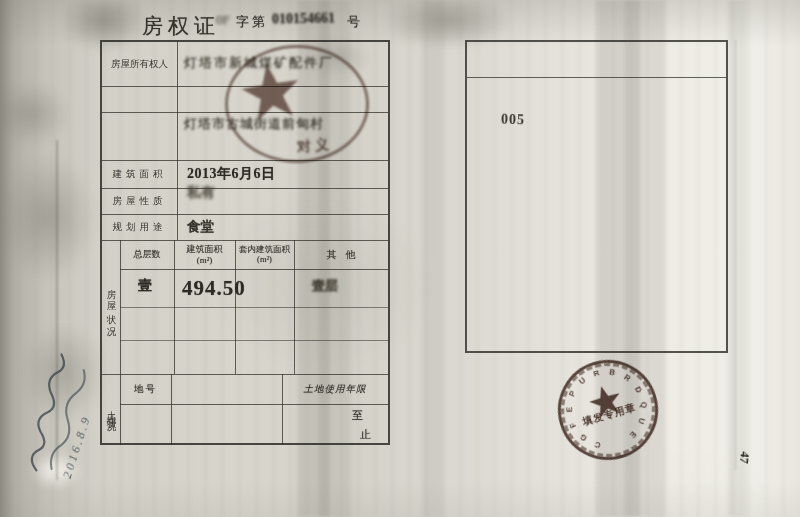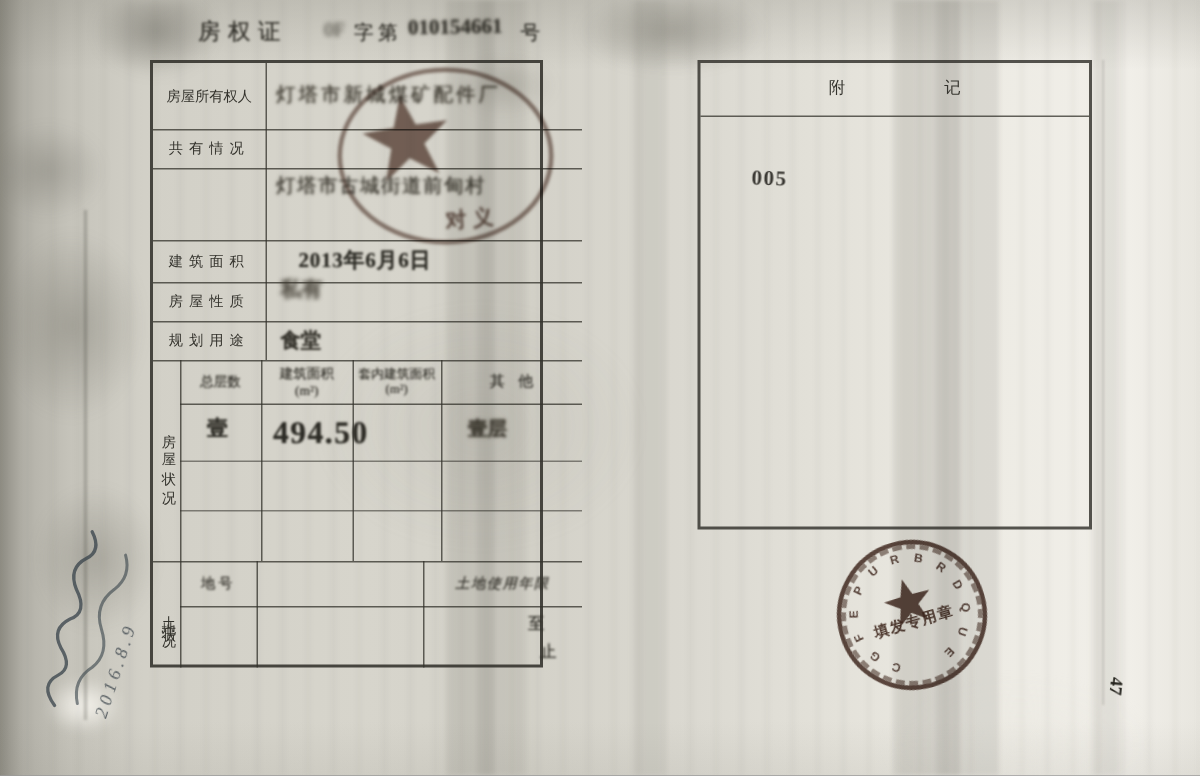--- a/index.html
+++ b/index.html
@@ -30,21 +30,21 @@
   .crease2{position:absolute;left:735px;top:40px;width:1px;height:430px;
     background:rgba(90,88,80,.25);filter:blur(.8px);pointer-events:none;}
 
   .ink{color:#32312b;}
   .smudge1{filter:blur(.6px);text-shadow:0 0 1px rgba(60,55,45,.55);}
   .smudge2{filter:blur(1px);text-shadow:0 0 2px rgba(70,62,50,.6);}
   .smudge3{filter:blur(1.4px);text-shadow:0 0 2px rgba(70,62,50,.7);opacity:.8;}
 
   .hdr{position:absolute;white-space:nowrap;}
 
-  .doc-table{position:absolute;left:100px;top:40px;width:262px;height:405px;
+  .doc-table{position:absolute;left:100px;top:40px;width:290px;height:405px;
     border:2px solid rgba(45,44,38,.85);box-sizing:border-box;padding-left:48px;}
   .rp{position:absolute;left:465px;top:40px;width:263px;height:313px;
     border:2px solid rgba(40,39,33,.78);box-sizing:border-box;}
   .ln{position:absolute;background:rgba(50,48,42,.75);pointer-events:none;}
   .lnl{position:absolute;background:rgba(50,48,42,.55);pointer-events:none;}
   .cell-label{position:absolute;display:flex;align-items:center;justify-content:center;
     font-size:9.5px;color:#34332d;white-space:nowrap;}
   .vlabel{position:absolute;writing-mode:vertical-rl;text-orientation:upright;
     display:flex;align-items:center;justify-content:center;color:#34332d;}
   .val{position:absolute;white-space:nowrap;color:#2c2b25;}
@@ -81,47 +81,46 @@
 <body>
 
 <div class="page">
 
   <div class="layer blotches"></div>
   <div class="layer streaks"></div>
   <div class="layer topshade"></div>
   <div class="crease"></div>
   <div class="crease2"></div>
 
-  <span class="hdr ink smudge1" style="left:132px;top:12px;font-size:15px;letter-spacing:5px;">房权证</span>
+  <span class="hdr ink smudge1" style="left:142px;top:12px;font-size:21px;letter-spacing:5px;">房权证</span>
   <span class="hdr smudge3" style="left:216px;top:12px;font-size:13px;color:#4a4942;">0F</span>
   <span class="hdr ink smudge1" style="left:236px;top:13px;font-size:13px;letter-spacing:3px;">字第</span>
   <span class="hdr smudge2" style="left:272px;top:11px;font-size:14px;font-weight:bold;color:#33322c;transform:rotate(-1deg);">010154661</span>
   <span class="hdr ink smudge1" style="left:347px;top:13px;font-size:13px;">号</span>
 
   <div class="doc-table">
 
     <div class="ln" style="left:0;top:44px;width:286px;height:1px;"></div>
     <div class="ln" style="left:0;top:70px;width:286px;height:1px;"></div>
     <div class="ln" style="left:0;top:118px;width:286px;height:1px;"></div>
     <div class="ln" style="left:0;top:146px;width:286px;height:1px;"></div>
     <div class="ln" style="left:0;top:172px;width:286px;height:1px;"></div>
     <div class="ln" style="left:0;top:198px;width:286px;height:1px;"></div>
     <div class="ln" style="left:0;top:332px;width:286px;height:1px;"></div>
 
     <div class="ln" style="left:75px;top:0;width:1px;height:198px;"></div>
 
     <div class="cell-label" style="left:0;top:0;width:75px;height:44px;">房屋所有权人</div>
-    <div class="cell-label" style="left:0;top:44px;width:75px;height:26px;letter-spacing:4px;">共有情况</div>
     <div class="cell-label" style="left:0;top:118px;width:75px;height:28px;letter-spacing:4px;">建筑面积</div>
     <div class="cell-label" style="left:0;top:146px;width:75px;height:26px;letter-spacing:4px;">房屋性质</div>
     <div class="cell-label" style="left:0;top:172px;width:75px;height:26px;letter-spacing:4px;">规划用途</div>
 
     <div class="val smudge2" style="left:82px;top:12px;font-size:13px;letter-spacing:2px;color:#3b382f;">灯塔市新城煤矿配件厂</div>
     <div class="val smudge2" style="left:82px;top:73px;font-size:13px;letter-spacing:1px;color:#35332b;">灯塔市古城街道前甸村</div>
-    <div class="val smudge1" style="left:85px;top:123px;font-size:14px;font-weight:bold;letter-spacing:.5px;margin-left:12px;">2013年6月6日</div>
+    <div class="val smudge1" style="left:85px;top:123px;font-size:14px;font-weight:bold;letter-spacing:.5px;">2013年6月6日</div>
     <div class="val smudge3" style="left:85px;top:142px;font-size:14px;font-weight:bold;color:#3b372e;">私有</div>
     <div class="val smudge1" style="left:85px;top:176px;font-size:13.5px;font-weight:bold;color:#34322b;">食堂</div>
 
     <div class="vlabel" style="left:0;top:198px;width:18px;height:134px;font-size:9.5px;letter-spacing:13px;">房屋状况</div>
     <div class="ln" style="left:18px;top:198px;width:1px;height:134px;"></div>
     <div class="ln" style="left:72px;top:198px;width:1px;height:134px;"></div>
     <div class="ln" style="left:133px;top:198px;width:1px;height:134px;"></div>
     <div class="ln" style="left:192px;top:198px;width:1px;height:134px;"></div>
     <div class="ln" style="left:18px;top:227px;width:268px;height:1px;"></div>
     <div class="lnl" style="left:18px;top:265px;width:268px;height:1px;"></div>
@@ -154,21 +153,20 @@
 
     <div class="cell-label smudge1" style="left:18px;top:332px;width:51px;height:30px;letter-spacing:2px;">地号</div>
     <div class="cell-label smudge1" style="left:180px;top:332px;width:106px;height:30px;letter-spacing:1px;font-style:italic;">土地使用年限</div>
 
     <div class="val smudge1" style="left:250px;top:366px;font-size:11px;">至</div>
     <div class="val smudge1" style="left:258px;top:385px;font-size:11px;">止</div>
   </div>
 
   <div class="rp">
     <div class="ln" style="left:0;top:35px;width:259px;height:1px;"></div>
-    <div class="rp-title">附记</div>
     <div class="code005">005</div>
   </div>
 
   <div class="stamp" style="left:225px;top:45px;width:144px;height:118px;">
     <div class="stamp-main-ring"></div>
     <svg class="stamp-star" style="left:14px;top:16px;transform:rotate(-9deg);" width="64" height="62" viewBox="0 0 100 100">
       <polygon points="50,4 62,37 96,38 68,59 79,93 50,72 21,93 32,59 4,38 38,37" fill="rgba(80,50,38,0.82)"></polygon>
     </svg>
     <div class="stamp-inner-text" style="left:72px;top:92px;font-size:14px;transform:rotate(-5deg);">对义</div>
   </div>

